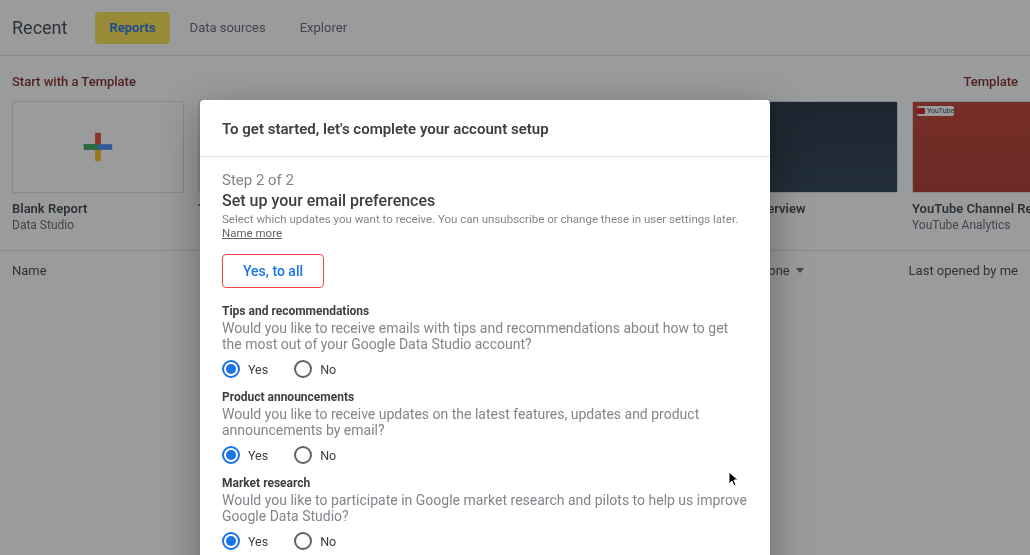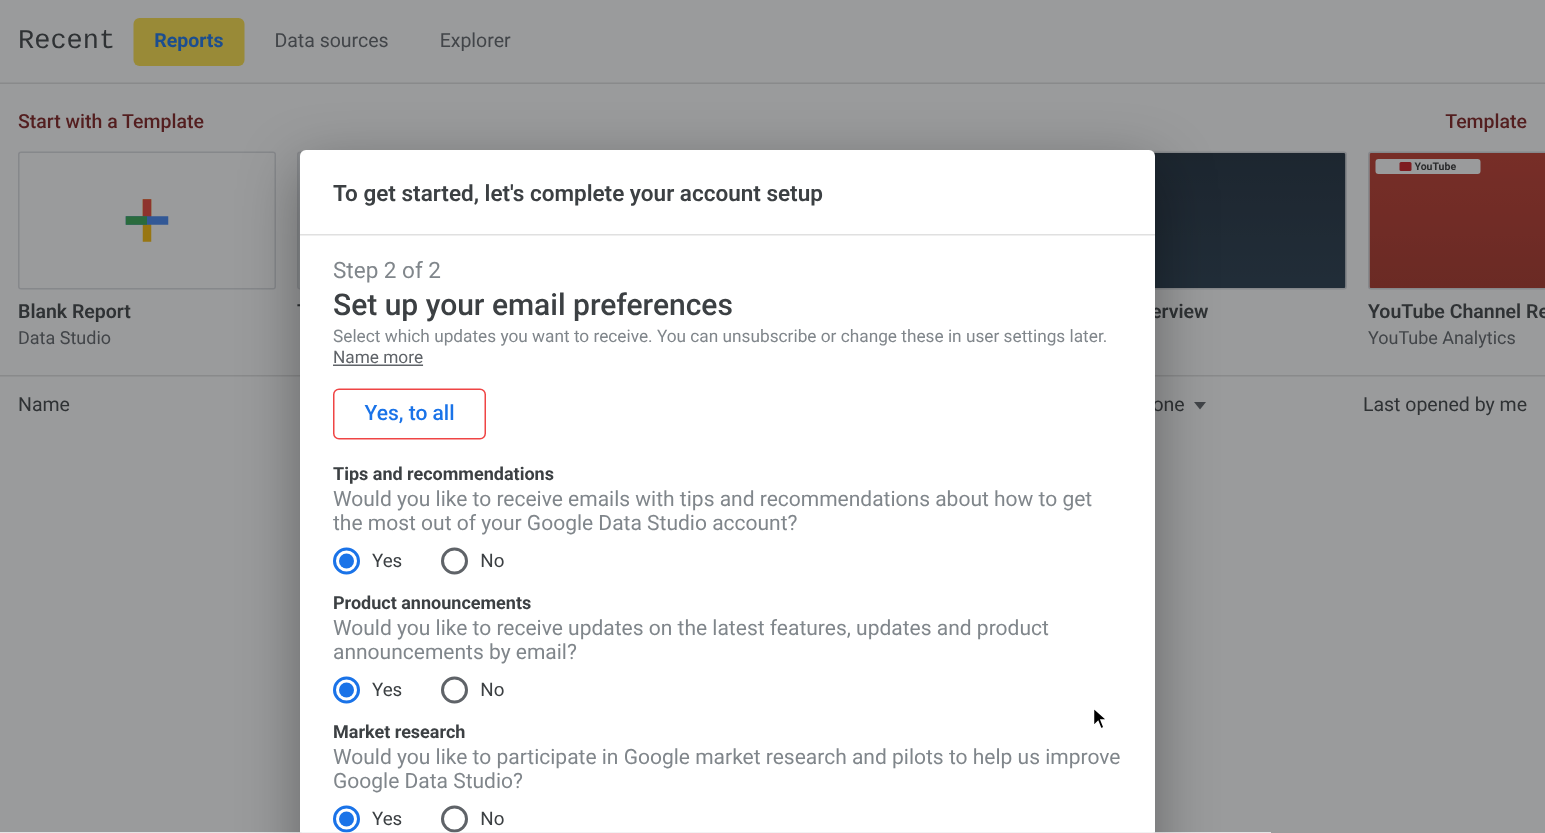--- a/index.html
+++ b/index.html
@@ -1,52 +1,52 @@
 <!DOCTYPE html>
 <html><head>
 <meta charset="utf-8">
 <style>
   * { box-sizing: border-box; margin: 0; padding: 0; font-family: Roboto, "Helvetica Neue", Arial, sans-serif; }
   body { width: 1030px; height: 555px; overflow: hidden; background: #fff; position: relative; color: #3c4043; }
 
   
   .bg { position: absolute; inset: 0; background: #fff; }
   .bg .topbar { height: 56px; border-bottom: 1px solid #e0e0e0; display: flex; align-items: center; padding: 0 12px; }
-  .bg .recent-label { font-size: 18px; color: #3c4043; margin-right: 12px; font-family: Liberation Mono, monospace; }
+  .bg .recent-label { font-size: 18px; color: #3c4043; margin-right: 28px; }
   .bg .tab { display: inline-flex; align-items: center; height: 32px; padding: 0 14px; font-size: 13px; color: #5f6368; border-radius: 4px; margin-right: 6px; }
   .bg .tab.active { background: #fde047; color: #1a73e8; font-weight: 700; }
 
   .bg .tmpl-header { display: flex; justify-content: space-between; align-items: center; padding: 18px 12px 6px; font-size: 13px; color: #7f1d1d; font-weight: 500; }
   .bg .cards { display: flex; gap: 14px; padding: 6px 12px 18px; }
   .bg .card { width: 172px; }
   .bg .thumb { width: 172px; height: 92px; border: 1px solid #dadce0; border-radius: 2px; background: #f1f3f4; position: relative; overflow: hidden; }
   .bg .card-title { font-size: 13px; font-weight: 600; color: #3c4043; margin-top: 8px; }
   .bg .card-sub   { font-size: 12px; color: #5f6368; margin-top: 2px; }
   .bg .plus { position: absolute; inset: 0; display: flex; align-items: center; justify-content: center; background: #fff; }
   .bg .plus svg { width: 34px; height: 34px; }
   .bg .thumb.dark { background: linear-gradient(#1c2b3a,#24384a); }
   .bg .thumb.red  { background: linear-gradient(#c0392b,#a93226); }
   .bg .thumb.grey { background: #e9ecef; }
-  .bg .yt-badge { position:absolute; top:4px; left:4px; background:#fff; color:#333; font-size:7px; font-weight:700; padding:1px 16px; border-radius:2px; display:flex; align-items:center; gap:2px;}
+  .bg .yt-badge { position:absolute; top:4px; left:4px; background:#fff; color:#333; font-size:7px; font-weight:400; padding:1px 0; border-radius:2px; display:flex; align-items:center; gap:2px;}
   .bg .yt-badge::before { content:""; width:8px; height:6px; background:#cc181e; border-radius:1px; display:inline-block; }
 
   .bg .listhead { display: flex; align-items: center; padding: 12px; border-top: 1px solid #e0e0e0; font-size: 13px; color: #3c4043; }
   .bg .col-name  { flex: 1; }
   .bg .col-owner { width: 180px; display:flex; align-items:center; gap:6px; }
   .bg .col-open  { width: 150px; text-align: right; }
   .bg .drop-icon { width:0; height:0; border-left:4px solid transparent; border-right:4px solid transparent; border-top:5px solid #5f6368; }
 
   .dim { position: absolute; inset: 0; background: rgba(32,33,36,0.45); }
 
   
   .modal { position: absolute; left: 200px; top: 100px; width: 570px; background: #fff; border-radius: 4px; box-shadow: 0 12px 40px rgba(0,0,0,0.35); }
   .modal .mtitle { padding: 20px 22px 18px; font-size: 15px; font-weight: 600; color: #3c4043; border-bottom: 1px solid #e0e0e0; }
   .modal .mbody  { padding: 14px 22px 4px; }
   .modal .step   { font-size: 15px; color: #80868b; margin-bottom: 2px; }
-  .modal .mh1    { font-size: 20px; font-weight: 500; color: #3c4043; margin-bottom: 2px; }
+  .modal .mh1    { font-size: 16px; font-weight: 500; color: #3c4043; margin-bottom: 2px; }
   .modal .msub   { font-size: 11.5px; color: #80868b; margin-bottom: 14px; }
   .modal .msub a { color: #5f6368; text-decoration: underline; cursor: pointer; }
   .modal .yesall { display:inline-flex; align-items:center; height:34px; padding:0 20px; border:1px solid #ef4444; border-radius:4px; color:#1a73e8; font-size:14px; font-weight:500; cursor:pointer; margin-bottom:16px; }
 
   .section .stitle { font-size: 12px; font-weight: 700; color: #3c4043; margin-bottom: 2px; }
   .section .sdesc  { font-size: 14px; color: #80868b; margin-bottom: 8px; }
   .section { margin-bottom: 12px; }
   .radios { display: flex; gap: 26px; align-items: center; }
   .radio  { display: flex; align-items: center; gap: 8px; cursor: pointer; }
   .radio .ring { width: 18px; height: 18px; border: 2px solid #5f6368; border-radius: 50%; display:flex; align-items:center; justify-content:center; }

